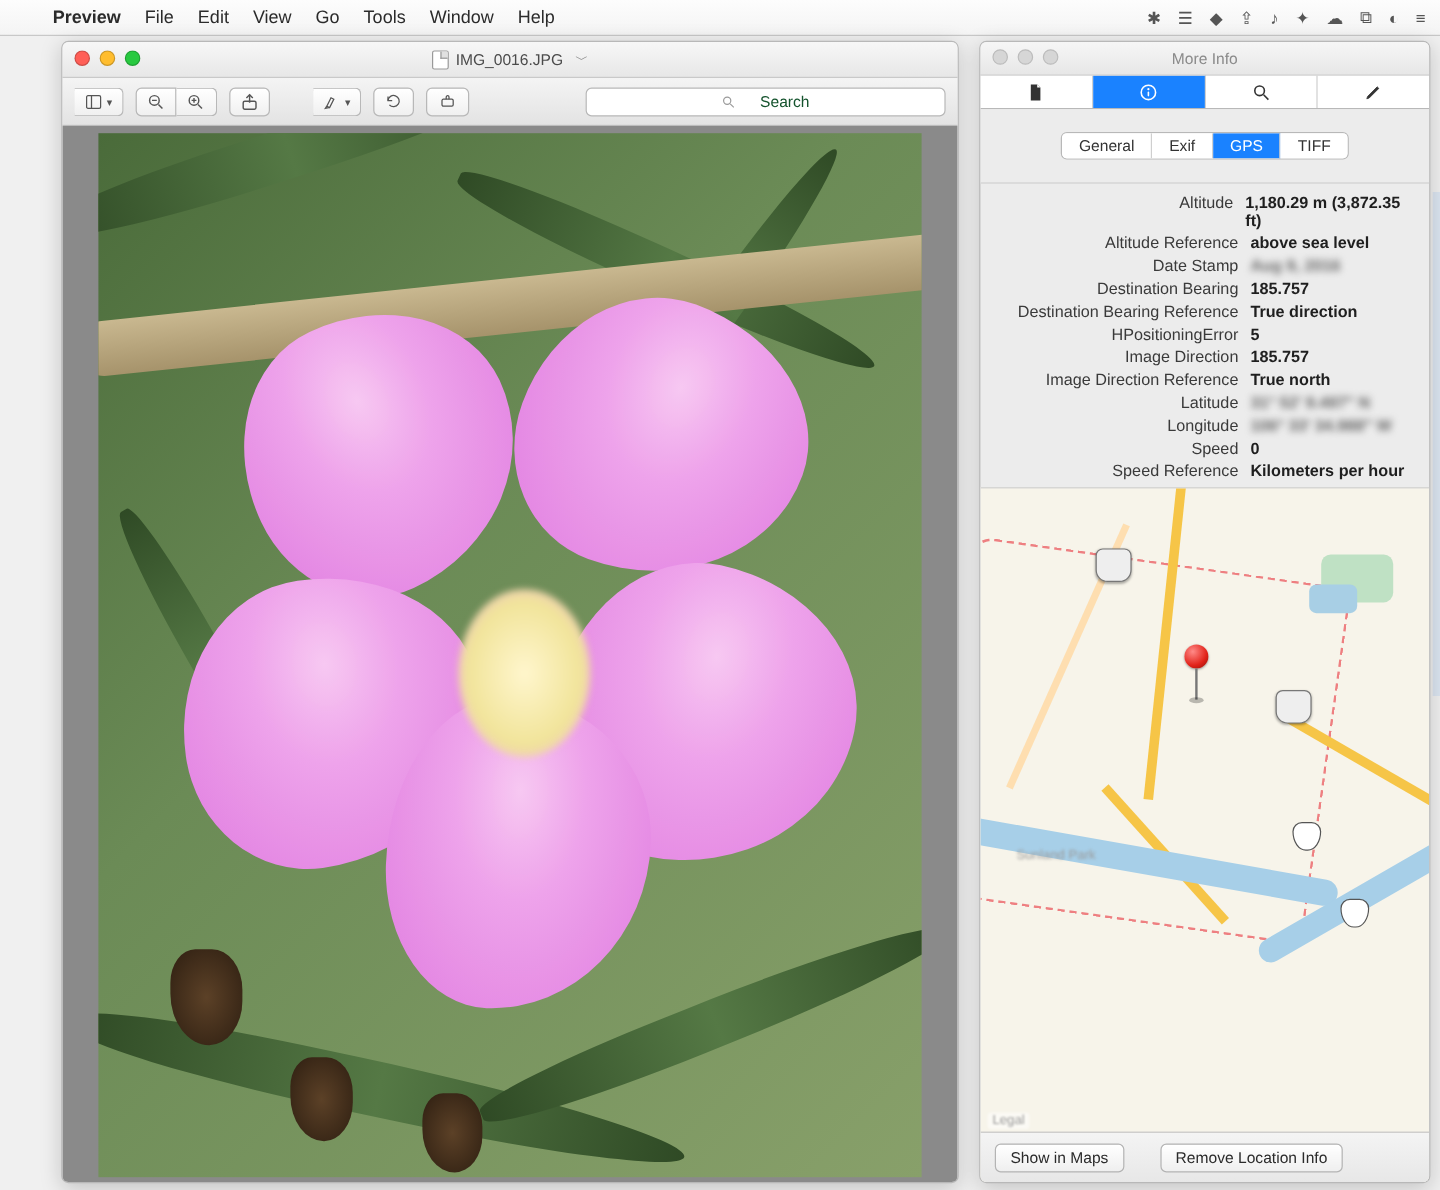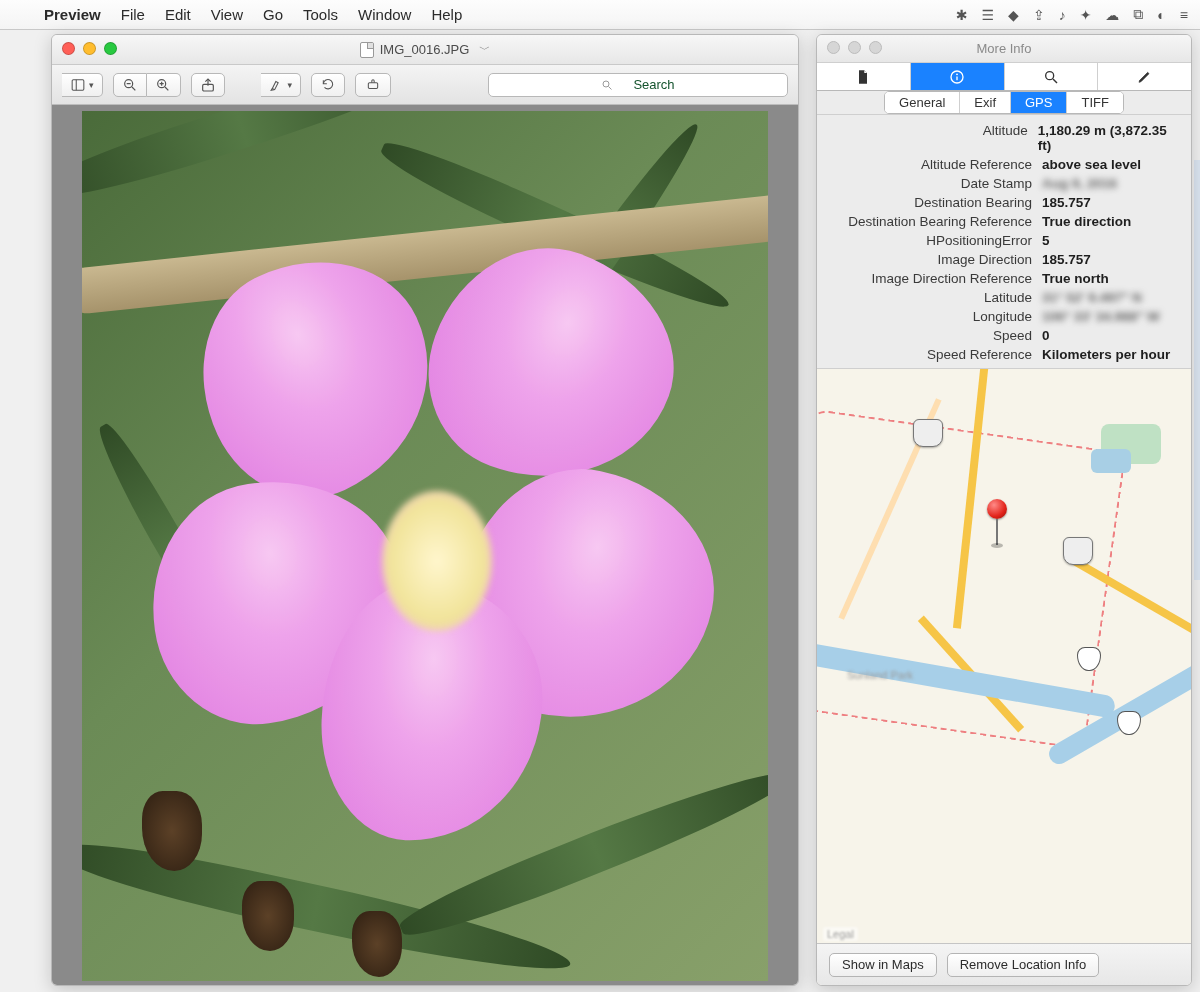--- a/index.html
+++ b/index.html
@@ -45,21 +45,21 @@
   .insp-title { height:28px; background: linear-gradient(#f6f6f6,#e7e7e7); border-bottom:1px solid #cfcfcf; display:flex; align-items:center; justify-content:center; color:#8a8a8a; font-size:13px; position:relative; }
   .insp-title .traffic { left:10px; top:6px; }
   .insp-title .tl { background:#d6d6d6; border-color:#bcbcbc; }
 
   .insp-tabs { height:28px; display:flex; border-bottom:1px solid #b8b8b8; background:#fff; }
   .insp-tab { flex:1; display:flex; align-items:center; justify-content:center; border-right:1px solid #cfcfcf; color:#333; cursor:default; }
   .insp-tab:last-child { border-right:none; }
   .insp-tab.active { background:#1a82ff; color:#fff; }
   .insp-tab svg { width:16px; height:16px; }
 
-  .subtabs { display:flex; justify-content:center; padding:0 0; border-bottom:1px solid #cfcfcf; background:#ececec; }
+  .subtabs { display:flex; justify-content:center; padding:19px 0; border-bottom:1px solid #cfcfcf; background:#ececec; }
   .seg { display:flex; border:1px solid #b8b8b8; border-radius:5px; overflow:hidden; background:#fff; }
   .seg button { background:#fff; border:none; border-right:1px solid #cfcfcf; padding:3px 14px; font-size:13px; color:#333; cursor:default; }
   .seg button:last-child { border-right:none; }
   .seg button.active { background:#1a82ff; color:#fff; }
 
   .props { padding: 6px 10px 4px 10px; }
   .prow { display:flex; align-items:baseline; padding:2px 0; font-size:13.5px; }
   .prow .k { width: 215px; text-align:right; color:#3a3a3a; padding-right:10px; }
   .prow .v { font-weight:700; color:#1f1f1f; }
   .prow .v.blur { filter: blur(3px); color:#666; }
@@ -70,21 +70,21 @@
   .river { position:absolute; background:#a7cfe8; border-radius:40px; }
   .border { position:absolute; border:2px dashed #ee7f81; border-radius:20px; background:transparent; }
   .shield { position:absolute; width:30px; height:28px; background:#eee; border:1px solid #777; border-radius:6px 6px 10px 10px; box-shadow: 0 1px 2px rgba(0,0,0,.3); }
   .route { position:absolute; width:24px; height:24px; background:#fff; border:1.5px solid #555; border-radius: 10px 10px 14px 14px / 10px 10px 20px 20px; }
   .pin { position:absolute; left:170px; top:130px; }
   .pin .head{ width:20px; height:20px; background: radial-gradient(circle at 35% 30%, #ff8a87, #e2231a 60%, #8c0e06); border-radius:50%; box-shadow:0 1px 2px rgba(0,0,0,.4); }
   .pin .stick{ width:2px; height:26px; background:#777; margin:0 auto; }
   .pin .shadow{ width:12px; height:5px; background:rgba(0,0,0,.25); border-radius:50%; margin:-2px auto 0; }
   .legal { position:absolute; left:6px; bottom:44px; font-size:11px; color:#9a9a9a; background:rgba(255,255,255,.5); padding:1px 4px; border-radius:3px; filter: blur(1px); }
 
-  .map-buttons { position:absolute; left:0; right:0; bottom:0; height:42px; background:linear-gradient(#f4f4f4,#e7e7e7); border-top:1px solid #c5c5c5; display:flex; align-items:center; gap:10px; padding:0 12px; }
+  .map-buttons { position:absolute; left:0; right:0; bottom:0; height:42px; background:linear-gradient(#f4f4f4,#e7e7e7); border-top:1px solid #c5c5c5; display:flex; align-items:center; gap:30px; padding:0 12px; }
   .mac-btn { height:24px; padding:0 12px; background:linear-gradient(#ffffff,#efefef); border:1px solid #b4b4b4; border-radius:5px; font-size:13px; color:#2b2b2b; cursor:default; box-shadow:0 1px 0 rgba(255,255,255,.6) inset; }
 
   
   .bg-hint { position:absolute; right:0; top:160px; width:6px; height:420px; background:#9cc4f2; opacity:.25; }
 </style>
 </head>
 <body>
 
 <div class="menubar">
   <span class="apple"></span>

